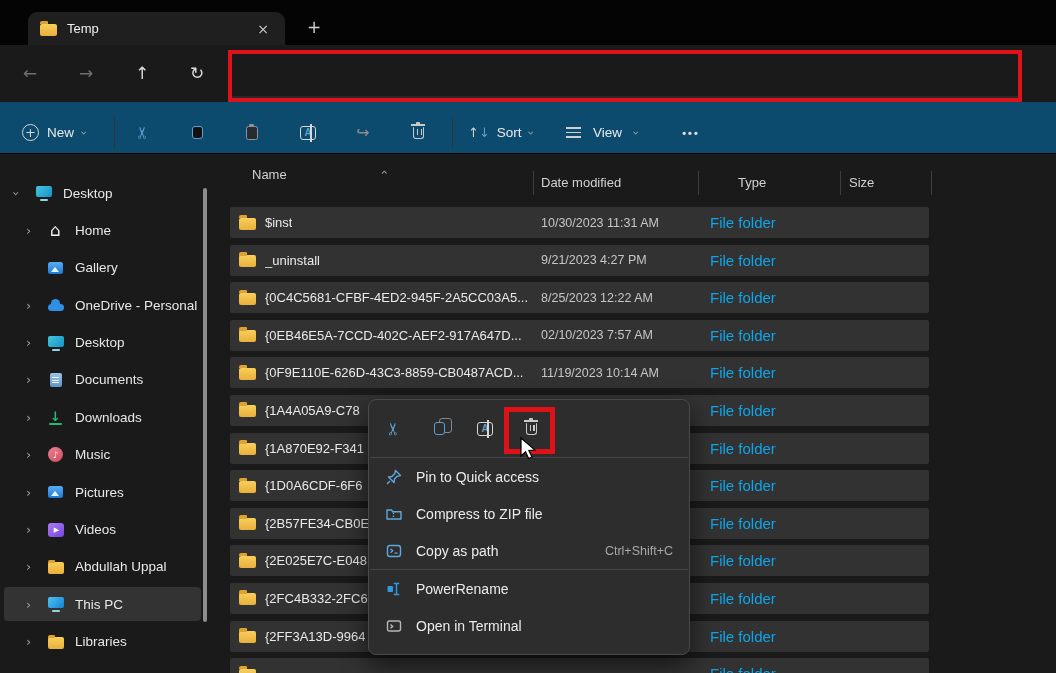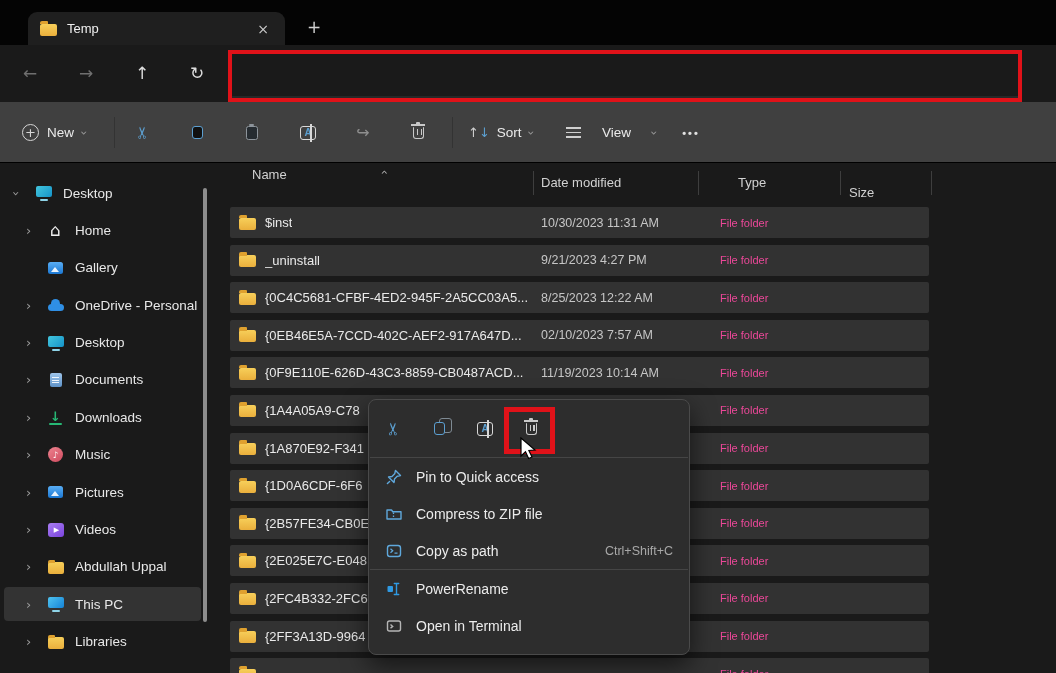--- a/index.html
+++ b/index.html
@@ -34,21 +34,21 @@
     background:#282828; display:flex; align-items:center; padding-left:28px; gap:16px;
   }
   .pc-ico { width:17px; height:12px; border:1.5px solid #d9d9d9; border-radius:3px; position:relative; flex:none; margin-bottom:4px; }
   .pc-ico::after { content:""; position:absolute; left:50%; transform:translateX(-50%); bottom:-5px; width:8px; height:2px; background:#d9d9d9; border-radius:1px; }
   .crumb { font-size:13.5px; color:#e9e9e9; white-space:nowrap; }
   .crumb-chev { color:#b8b8b8; font-size:14px; font-family:"DejaVu Sans",sans-serif; }
   .crumb-chev::before { content:"›"; }
   .crumb-seg { display:flex; align-items:center; gap:16px; }
 
   
-  .toolbar { position:absolute; left:0; top:102px; width:1056px; height:61px; background:#404040; border-bottom:1px solid #000; }
+  .toolbar { position:absolute; left:0; top:102px; width:1056px; height:52px; background:#0c4a6e; border-bottom:1px solid #000; }
   .tb-sep { position:absolute; top:15px; width:1px; height:31px; background:#333; }
   .sep1 { left:114px; } .sep2 { left:452px; }
   .tb-btn { position:absolute; top:12px; height:37px; display:flex; align-items:center; justify-content:center; }
   .new-btn { left:22px; gap:8px; }
   .i-new { width:17px; height:17px; border:1.5px solid #d6d6d6; border-radius:50%; display:flex; align-items:center; justify-content:center; color:#d6d6d6; font-size:13px; font-family:"DejaVu Sans",sans-serif; }
   .i-new::before { content:"+"; }
   .tb-label { font-size:13.5px; color:#eaeaea; }
   .dd-chev { display:inline-block; transform:rotate(90deg); color:#9a9a9a; font-size:12px; font-family:"DejaVu Sans",sans-serif; }
   .dd-chev::before { content:"›"; }
   .icon-btn { width:30px; }
@@ -66,21 +66,21 @@
   .i-share::before { content:"↪"; }
   .trash { --c:#c9c9c9; width:11px; height:12px; border:1.5px solid var(--c); border-top:none; border-radius:1px 1px 3px 3px; position:relative;
     background:linear-gradient(90deg,transparent 2.5px,var(--c) 2.5px 4px,transparent 4px 6.5px,var(--c) 6.5px 8px,transparent 8px);
     background-size:100% 6px; background-position:center 2px; background-repeat:no-repeat; }
   .trash::before { content:""; position:absolute; top:-2.5px; left:-2.5px; right:-2.5px; height:1.5px; background:var(--c); }
   .trash::after { content:""; position:absolute; top:-5px; left:2px; width:4px; height:2px; background:var(--c); border-radius:1px 1px 0 0; }
   .sort-btn { left:468px; gap:7px; }
   .i-sort { display:flex; font-size:13px; font-family:"DejaVu Sans",sans-serif; }
   .i-sort::before { content:"↑"; color:#cfcfcf; }
   .i-sort::after { content:"↓"; color:#5c9fd0; }
-  .view-btn { left:566px; gap:21px; }
+  .view-btn { left:566px; gap:12px; }
   .i-view { width:15px; height:11px; background:repeating-linear-gradient(180deg,#cfcfcf 0 1.6px,transparent 1.6px 4.6px); }
   .more-btn { left:676px; width:30px; }
   .i-more { color:#e2e2e2; letter-spacing:2px; font-size:11px; font-weight:bold; }
   .i-more::before { content:"•••"; }
 
   
   .body { position:absolute; left:0; top:163px; width:1056px; height:510px; background:#1a1a1a; overflow:hidden; }
 
   
   .sidebar { position:absolute; left:0; top:0; width:215px; height:510px; padding-top:13px; }
@@ -113,30 +113,30 @@
   .sb-scroll { position:absolute; right:8px; top:25px; width:4px; height:434px; background:#8d8d8d; border-radius:2px; }
 
   
   .pane { position:absolute; left:215px; top:0; width:841px; height:510px; }
   .listheader { position:absolute; left:0; top:2px; width:841px; height:34px; font-size:13px; color:#d2d2d2; }
   .lh-name { position:absolute; left:37px; top:2px; }
   .sort-caret { position:absolute; left:167px; top:0px; display:inline-block; transform:rotate(-90deg); color:#b9b9b9; font-size:12px; font-family:"DejaVu Sans",sans-serif; }
   .sort-caret::before { content:"›"; }
   .lh-date { position:absolute; left:326px; top:10px; }
   .lh-type { position:absolute; left:523px; top:10px; }
-  .lh-size { position:absolute; left:634px; top:20px; }
+  .lh-size { position:absolute; left:634px; top:10px; }
   .lh-sep { position:absolute; top:6px; width:1px; height:24px; background:#3e3e3e; }
   .s1 { left:318px; } .s2 { left:483px; } .s3 { left:625px; } .s4 { left:716px; }
   .rows { position:absolute; left:15px; top:44px; width:699px; }
   .frow { height:31px; margin-bottom:6.6px; background:#323232; border-radius:2px; display:flex; align-items:center; padding-left:9px; position:relative; }
   .fold-ico { width:17px; height:12px; background:linear-gradient(180deg,#f7cf5a,#eaaf3c); border-radius:2px; position:relative; flex:none; margin-top:2px; }
   .fold-ico::before { content:""; position:absolute; top:-3px; left:0; width:8px; height:3.5px; background:#dfa12f; border-radius:2px 1px 0 0; }
   .f-name { margin-left:9px; font-size:13px; color:#eaeaea; white-space:nowrap; overflow:hidden; }
   .f-date { position:absolute; left:311px; font-size:12.5px; color:#c6c6c6; white-space:nowrap; }
-  .f-type { position:absolute; left:490px; font-size:11px; color:#ec4899; white-space:nowrap; }
+  .f-type { position:absolute; left:480px; font-size:15px; color:#0ea5e9; white-space:nowrap; }
 
   
   .ctxmenu { position:absolute; left:368px; top:399px; width:322px; z-index:30;
     background:#2d2d2d; border:1px solid #4a4a4a; border-radius:8px;
     box-shadow:0 10px 26px rgba(0,0,0,.6); overflow:hidden; padding-bottom:10px; }
   .strip { height:57px; display:flex; align-items:center; padding-left:1px; }
   .strip-btn { width:46px; height:40px; display:flex; align-items:center; justify-content:center; }
   .strip .i-cut { font-size:17px; }
   .strip .i-copy, .strip .i-paste { background:#2d2d2d; }
   .strip .trash { --c:#c9c9c9; }

